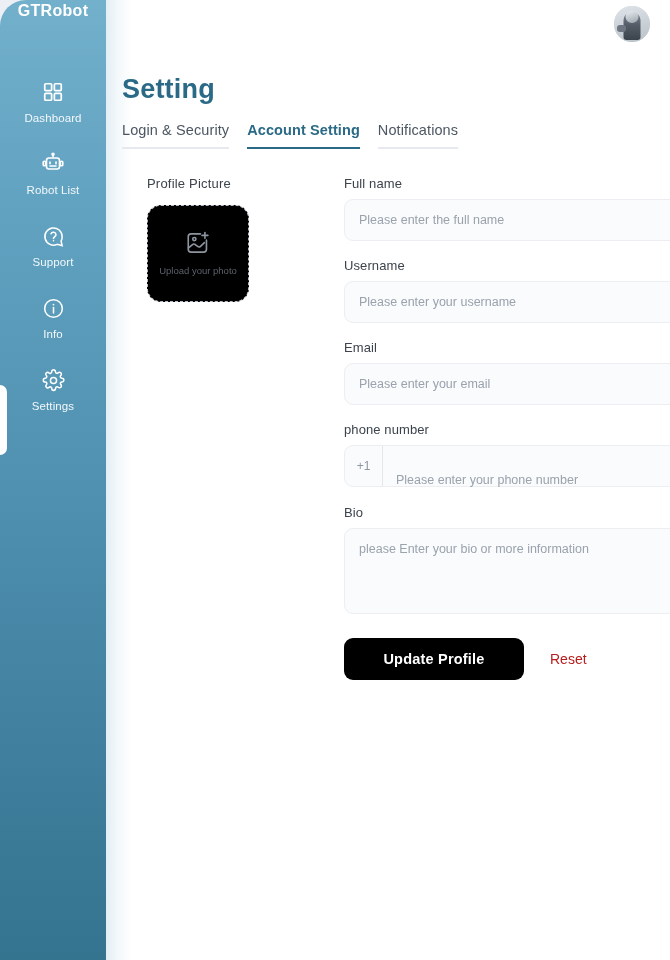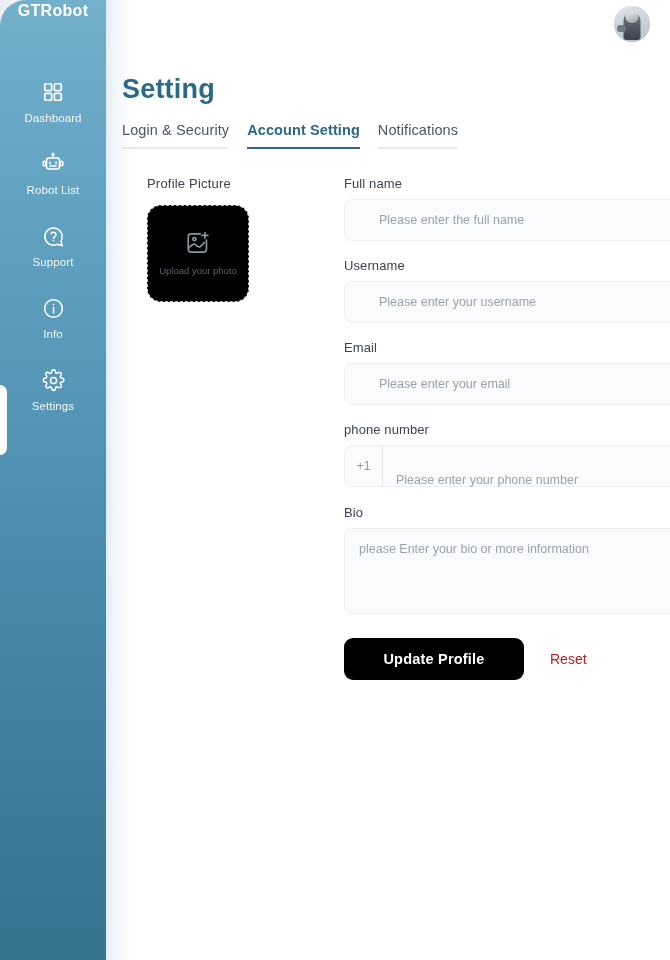--- a/index.html
+++ b/index.html
@@ -252,21 +252,21 @@
     border: 1px solid #eceef1;
     border-radius: 9px;
     display: flex;
     align-items: center;
     padding: 0 14px;
     font-size: 12.5px;
     color: #9aa2ad;
     cursor: text;
   }
 
-  .input .ph { color: #9aa2ad; margin-left: 20px; }
+  .input .ph { color: #9aa2ad; }
 
   .phone-input { padding: 0; }
   .phone-prefix {
     width: 38px;
     height: 100%;
     display: flex;
     align-items: center;
     justify-content: center;
     font-size: 12px;
     color: #8f97a2;

